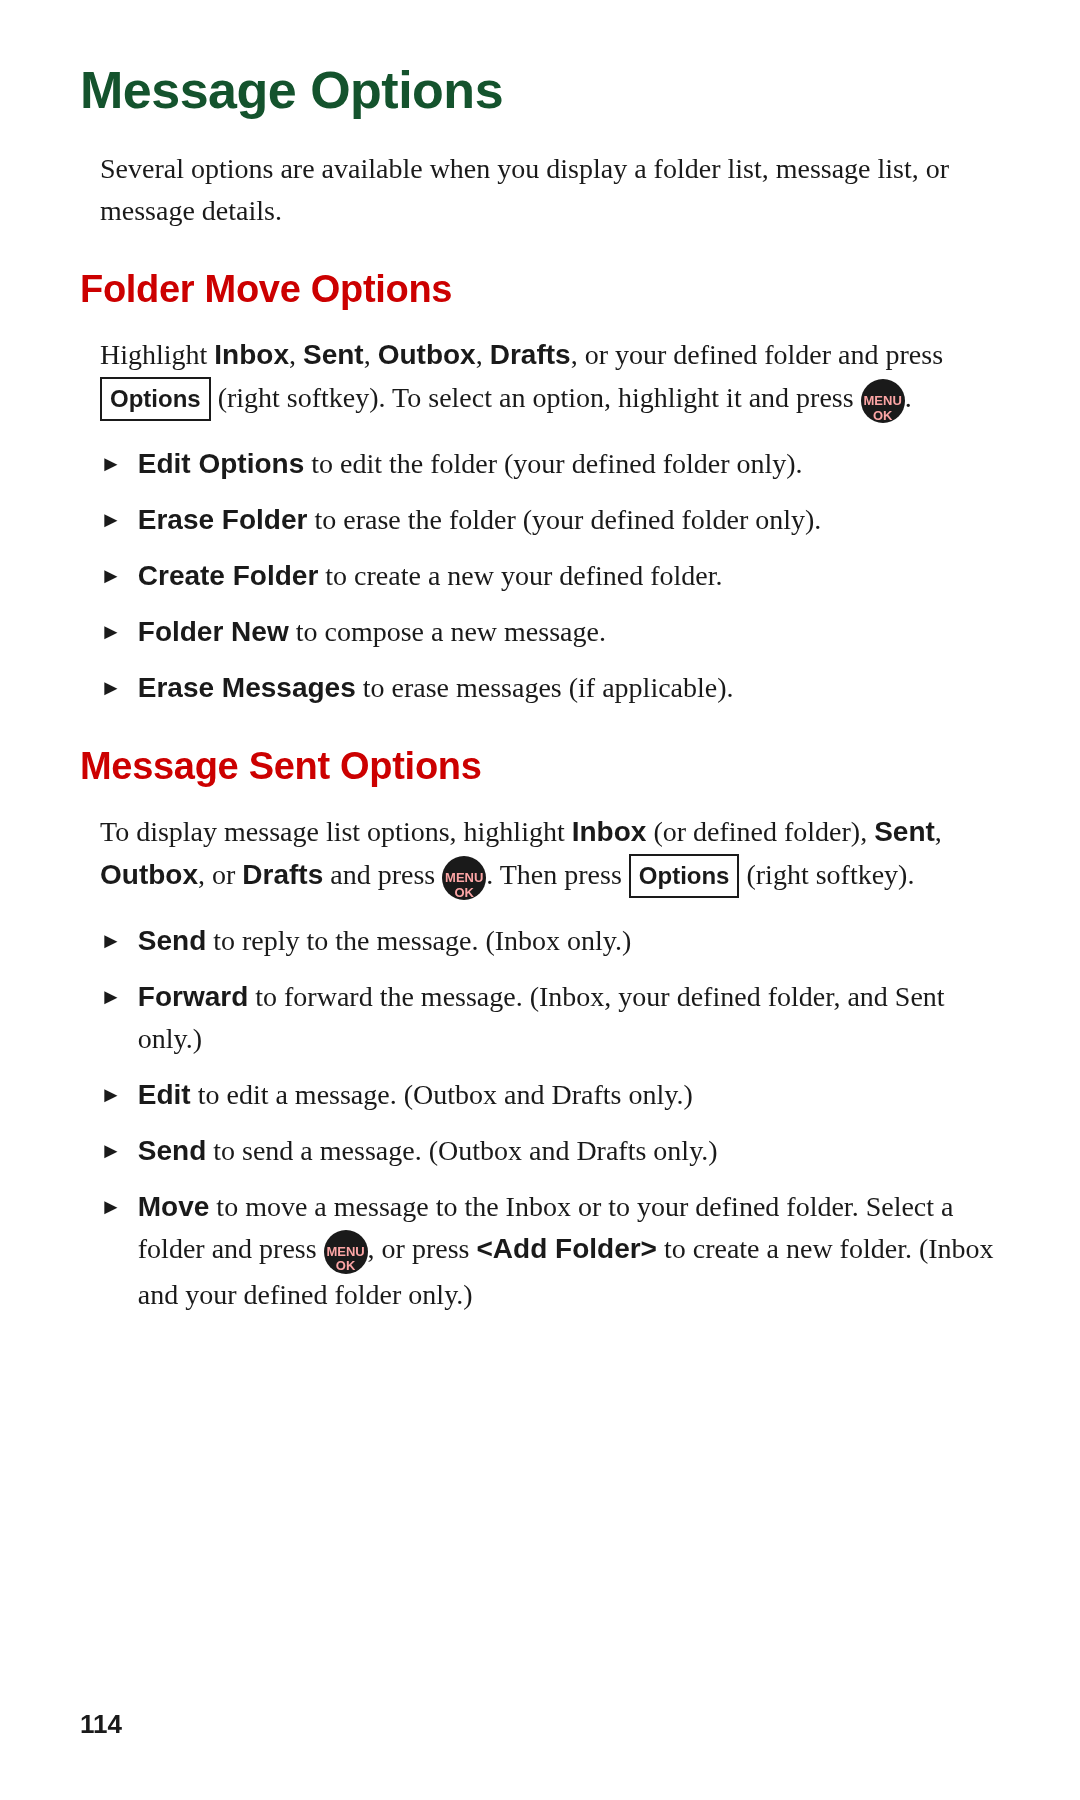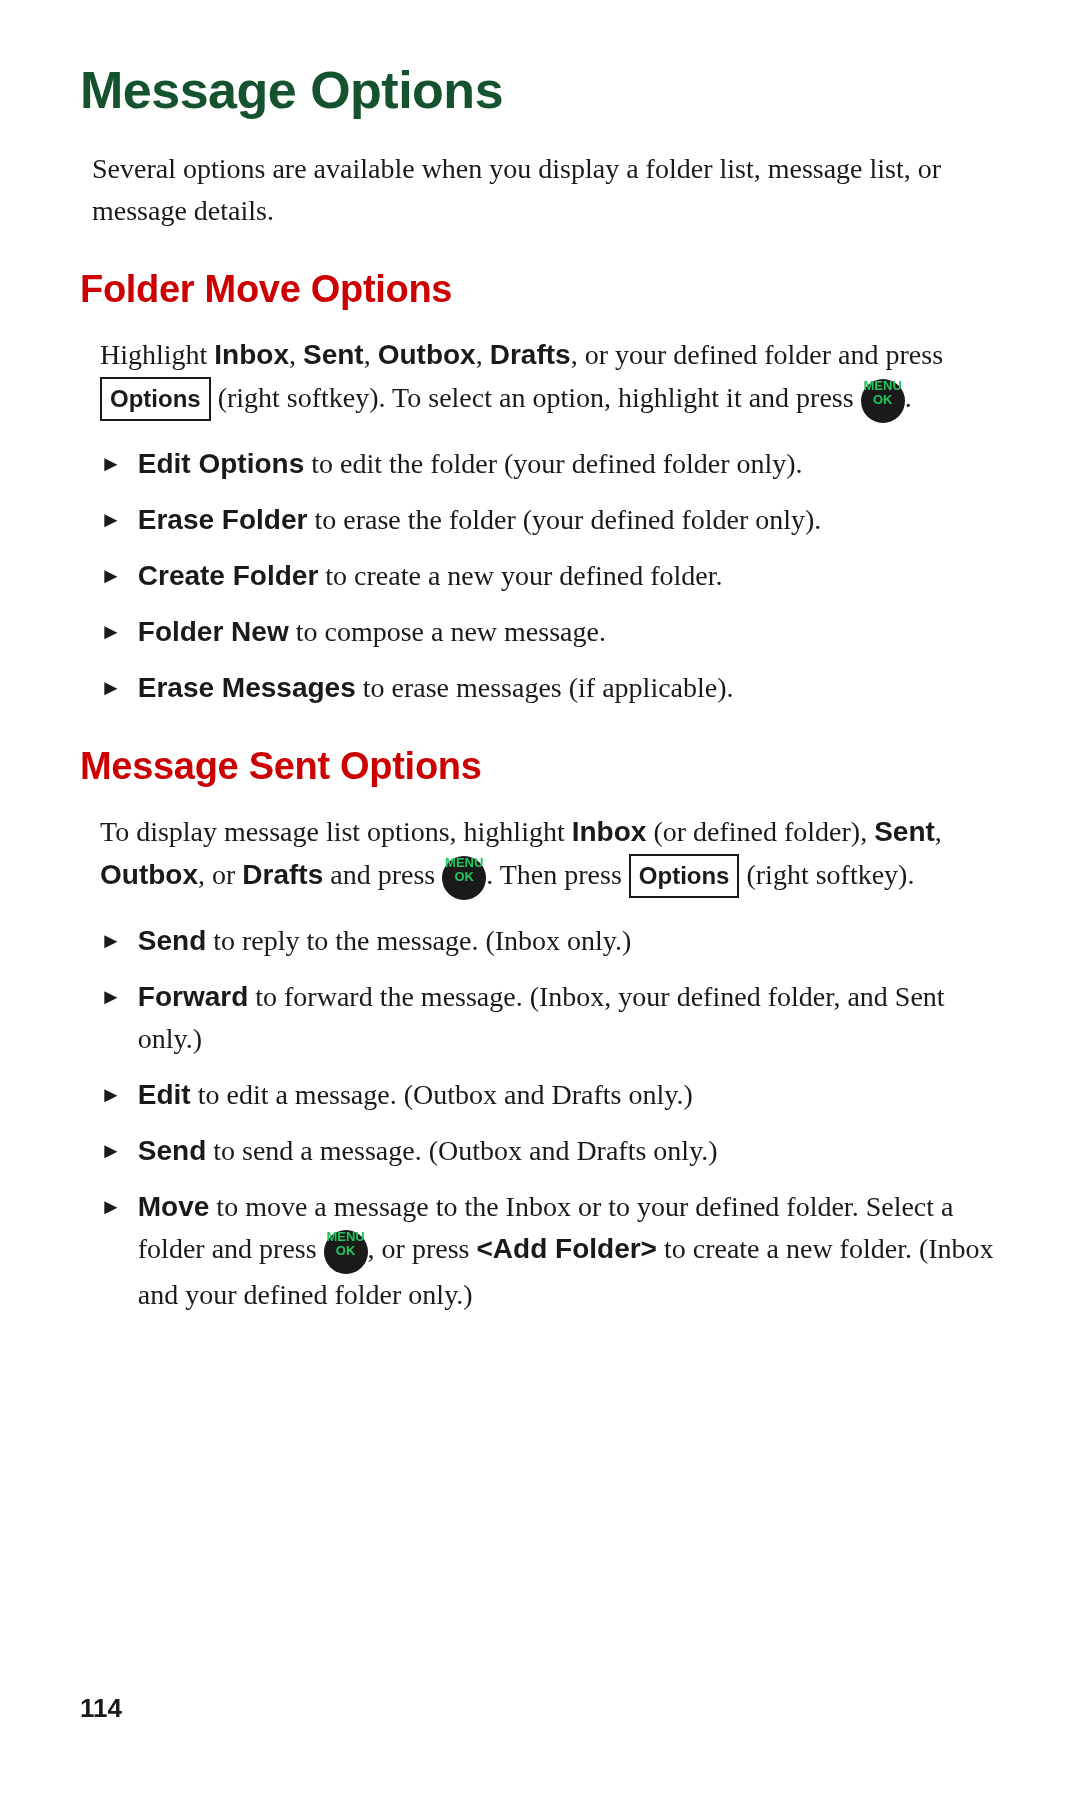--- a/index.html
+++ b/index.html
@@ -24,21 +24,21 @@
       font-weight: 900;
       color: #14532d;
       margin-bottom: 28px;
       letter-spacing: -0.5px;
     }
 
     .intro-text {
       font-size: 28px;
       line-height: 1.5;
       margin-bottom: 36px;
-      margin-left: 12px;
+      margin-left: 20px;
     }
 
     .section-title {
       font-family: Arial, Helvetica, sans-serif;
       font-size: 38px;
       font-weight: 900;
       color: #cc0000;
       margin-bottom: 22px;
       letter-spacing: -0.3px;
     }
@@ -86,44 +86,44 @@
       border: 2px solid #1a1a1a;
       padding: 1px 8px;
       font-size: 24px;
       font-family: Arial, Helvetica, sans-serif;
       font-weight: 700;
     }
 
     .menu-btn {
       display: inline-flex;
       align-items: center;
-      justify-content: flex-start;
+      justify-content: flex-end;
       width: 44px;
       height: 44px;
       background: #1a1a1a;
       border-radius: 50%;
-      color: #22c55e;
+      color: #fca5a5;
       font-size: 16px;
       font-family: Arial, Helvetica, sans-serif;
       font-weight: 900;
       text-align: center;
       vertical-align: middle;
       line-height: 1;
       flex-direction: column;
     }
 
     .menu-btn-text {
       font-size: 13px;
       font-weight: 900;
       line-height: 1.1;
     }
 
     .page-number {
       position: fixed;
-      bottom: 76px;
+      bottom: 60px;
       left: 80px;
       font-family: Arial, Helvetica, sans-serif;
       font-size: 26px;
       font-weight: 700;
       color: #1a1a1a;
     }
 
     .add-folder {
       font-family: Arial, Helvetica, sans-serif;
       font-weight: 700;

